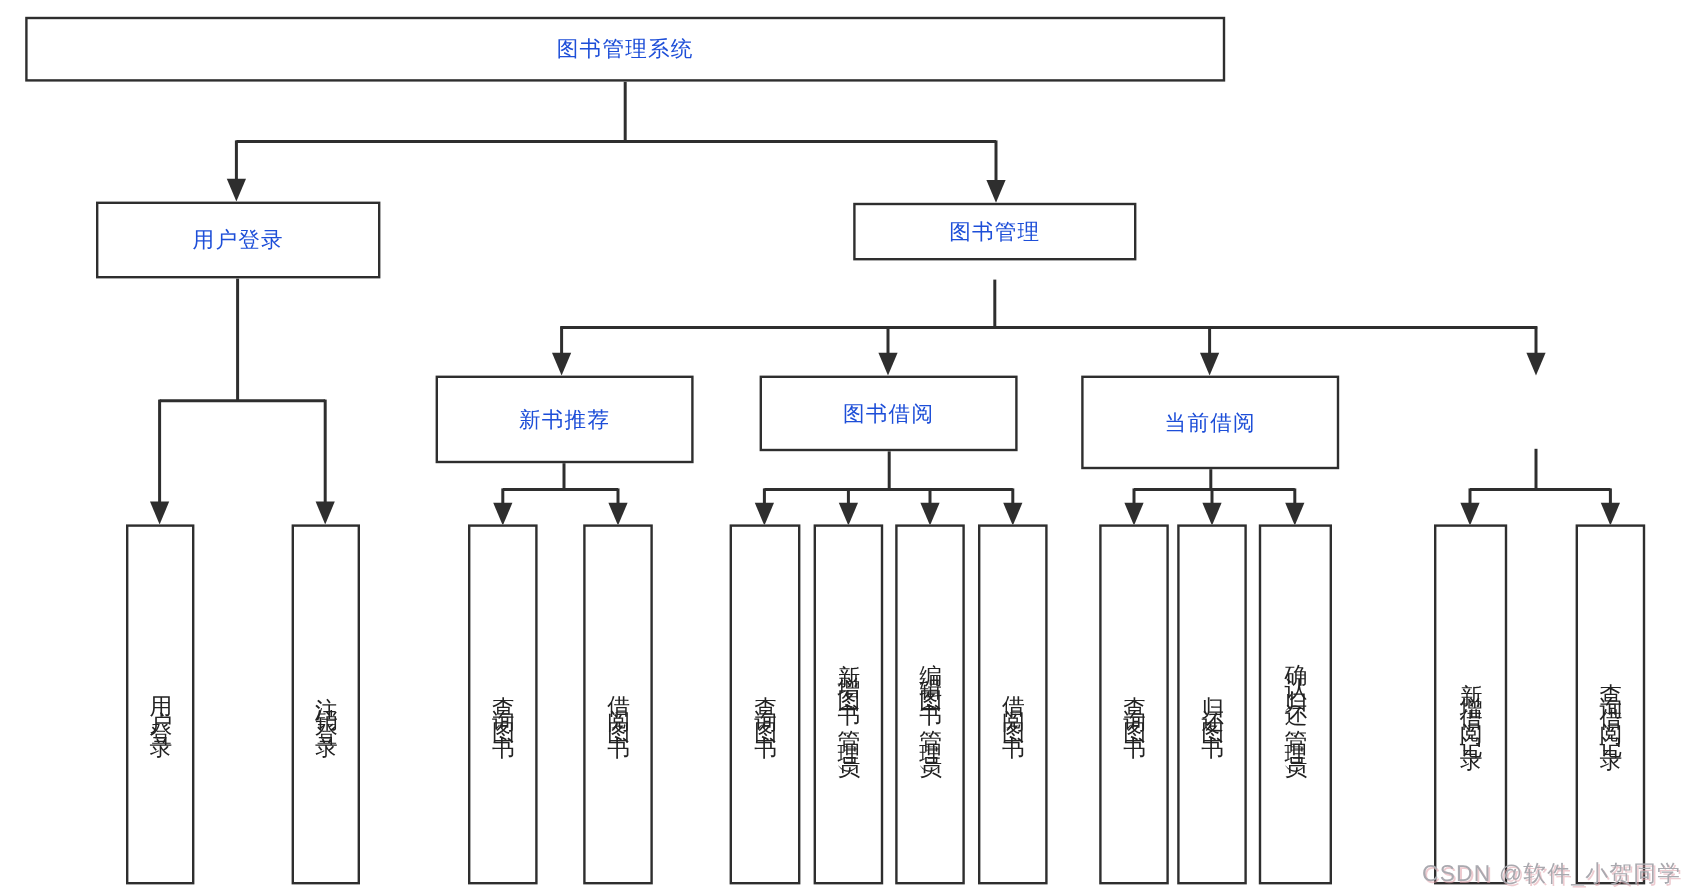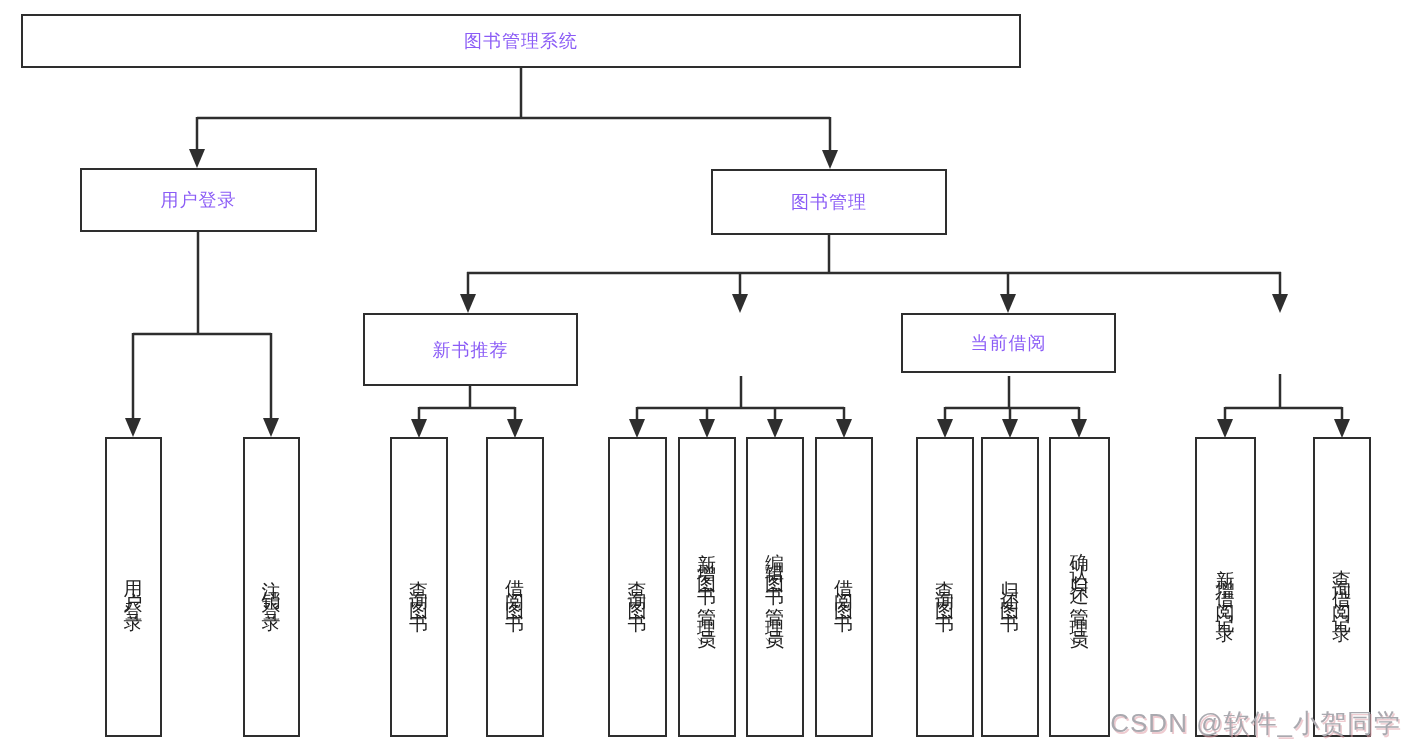--- a/index.html
+++ b/index.html
@@ -22,21 +22,21 @@
     box-sizing: border-box;
     border: 2px solid #2e2e2e;
     background: #ffffff;
     display: flex;
     align-items: center;
     justify-content: center;
     z-index: 2;
   }
   .hbox .label {
     font-size: 18px;
-    color: #8b5cf6;
+    color: #1d4ed8;
     letter-spacing: 1px;
     white-space: nowrap;
   }
   .vbox {
     position: absolute;
     box-sizing: border-box;
     border: 2px solid #2e2e2e;
     background: #ffffff;
     top: 437px;
     height: 300px;
@@ -51,21 +51,21 @@
     font-size: 19px;
     letter-spacing: 11px;
     color: #222222;
     line-height: 1;
     white-space: nowrap;
   }
   .watermark {
     position: absolute;
     right: 4px;
     bottom: 6px;
-    font-size: 26px;
+    font-size: 19px;
     color: #a9a9af;
     text-shadow: 1.5px 1.5px 0 rgba(224, 160, 170, 0.55);
     letter-spacing: 1px;
     z-index: 5;
     white-space: nowrap;
   }
 </style>
 </head>
 <body>
 
@@ -137,28 +137,31 @@
     </g>
   </svg>
 
   <div class="hbox" style="left:21px; top:14px; width:1000px; height:54px;">
     <span class="label">图书管理系统</span>
   </div>
 
   <div class="hbox" style="left:80px; top:168px; width:237px; height:64px;">
     <span class="label">用户登录</span>
   </div>
-  <div class="hbox" style="left:711px; top:169px; width:236px; height:66px;">
+  <div class="hbox" style="left:711px; top:169px; width:236px; height:48px;">
     <span class="label">图书管理</span>
   </div>
 
   <div class="hbox" style="left:363px; top:313px; width:215px; height:73px;">
     <span class="label">新书推荐</span>
   </div>
-  <div class="hbox" style="left:901px; top:313px; width:215px; height:60px;">
+  <div class="hbox" style="left:633px; top:313px; width:215px; height:63px;">
+    <span class="label">图书借阅</span>
+  </div>
+  <div class="hbox" style="left:901px; top:313px; width:215px; height:78px;">
     <span class="label">当前借阅</span>
   </div>
 
   <div class="vbox" style="left:105px; width:57px;">
     <span class="vtext">用户登录</span>
   </div>
   <div class="vbox" style="left:243px; width:57px;">
     <span class="vtext">注销登录</span>
   </div>
 

